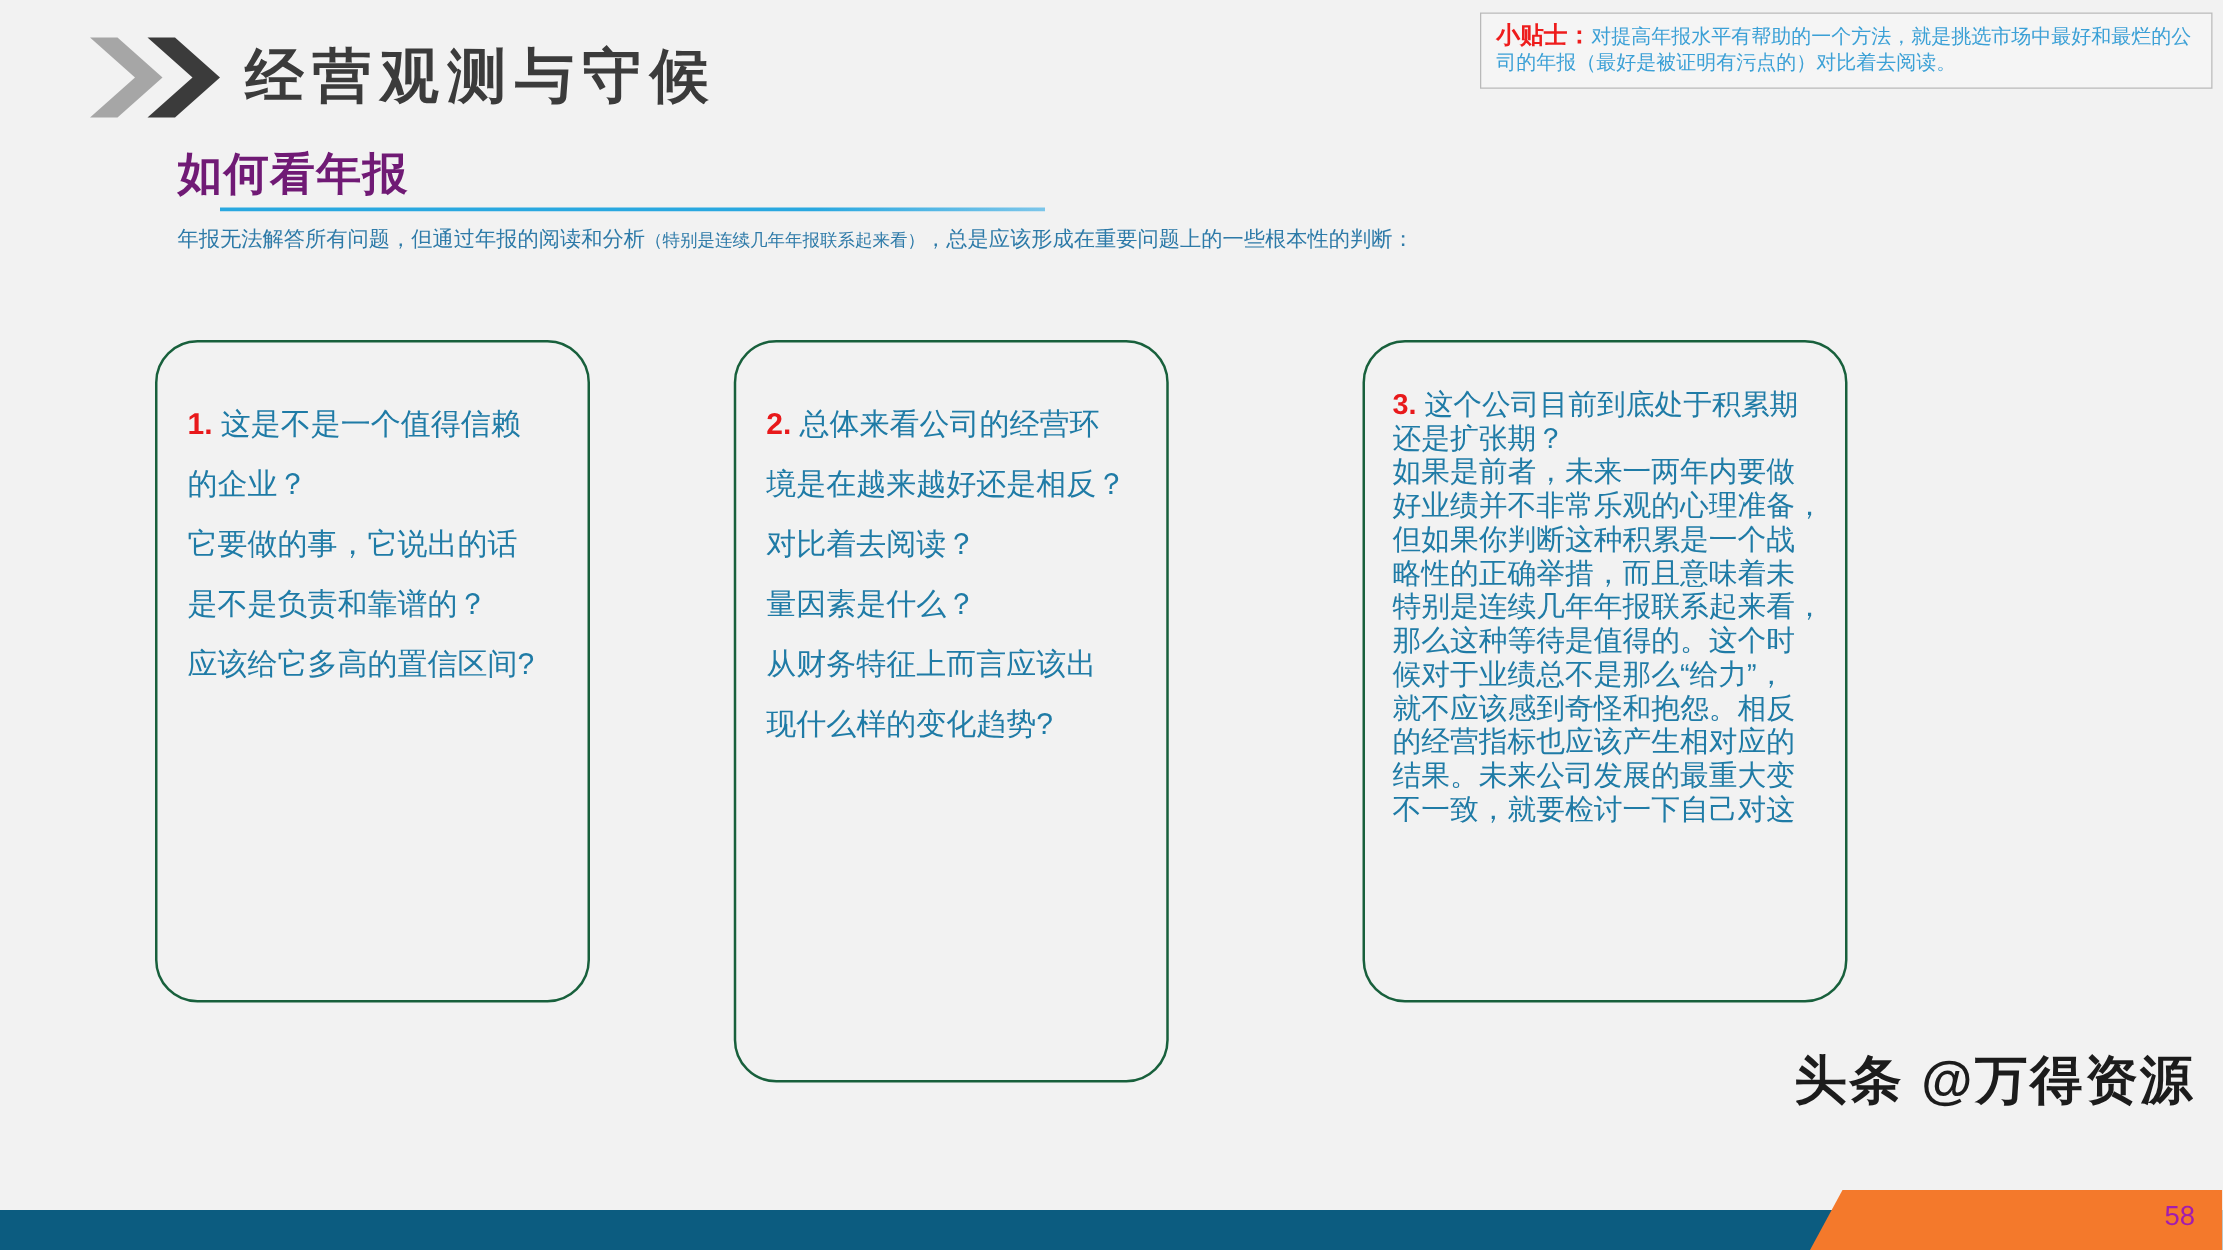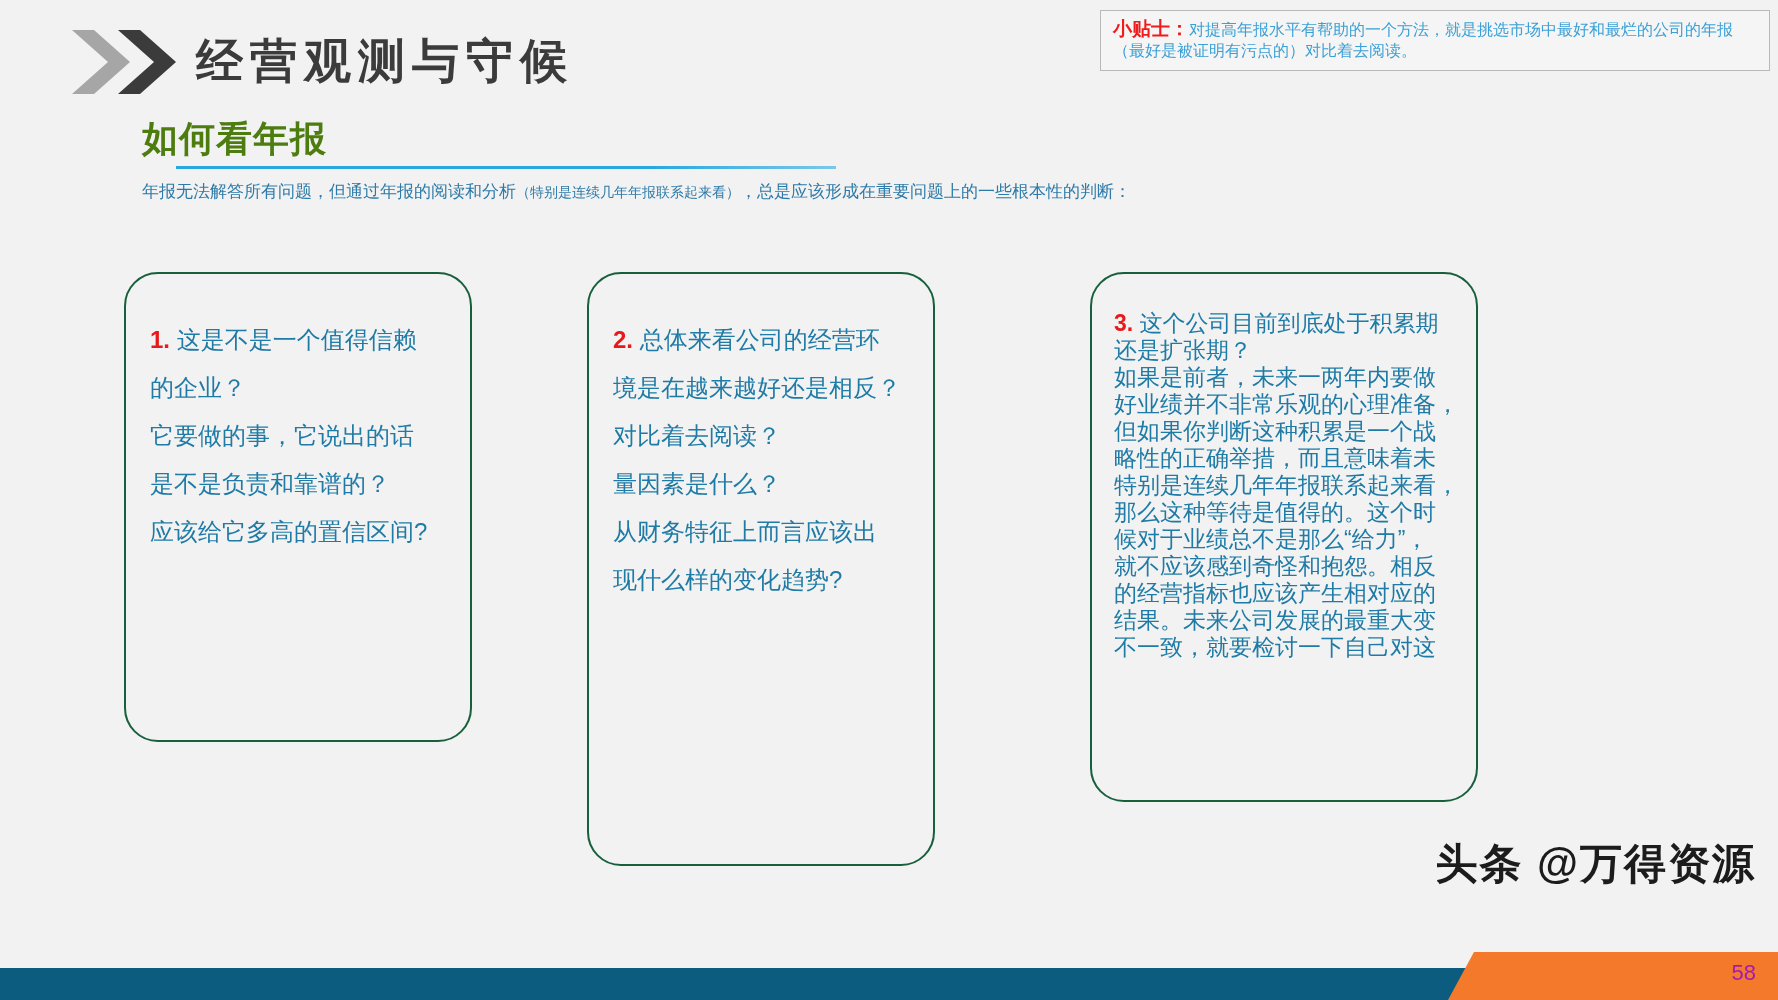--- a/index.html
+++ b/index.html
@@ -56,21 +56,21 @@
     letter-spacing: 7px;
     line-height: 62px;
     white-space: nowrap;
   }
 
   
   .tipbox {
     position: absolute;
     right: 8px;
     top: 10px;
-    width: 670px;
+    width: 586px;
     box-sizing: border-box;
     border: 1px solid #b9b9b9;
     background: #f5f5f5;
     padding: 7px 10px 9px 12px;
     line-height: 21px;
   }
   .tip-label {
     color: #ee1c1c;
     font-weight: bold;
     font-size: 19px;
@@ -80,21 +80,21 @@
     font-size: 16px;
   }
 
   
   .subtitle {
     position: absolute;
     left: 142px;
     top: 115px;
     font-size: 36px;
     font-weight: bold;
-    color: #4d7c0f;
+    color: #701a75;
     letter-spacing: 1px;
   }
   .sub-rule {
     position: absolute;
     left: 176px;
     top: 166px;
     width: 660px;
     height: 3px;
     background: linear-gradient(to right, #29a8e0 0%, #29a8e0 72%, #7cc6ea 100%);
   }
@@ -120,21 +120,21 @@
     height: 540px;
   }
   .card {
     position: absolute;
     top: 0;
     box-sizing: border-box;
     border: 2px solid #18603c;
     border-radius: 34px;
     background: transparent;
   }
-  .card-1 { left: 124px;  width: 348px; height: 470px; }
+  .card-1 { left: 124px;  width: 348px; height: 530px; }
   .card-2 { left: 587px;  width: 348px; height: 594px; }
   .card-3 { left: 1090px; width: 388px; height: 530px; }
 
   .card-body {
     position: absolute;
     left: 24px;
     right: 18px;
     color: #1f7ba6;
   }
   .card-1 .card-body,

